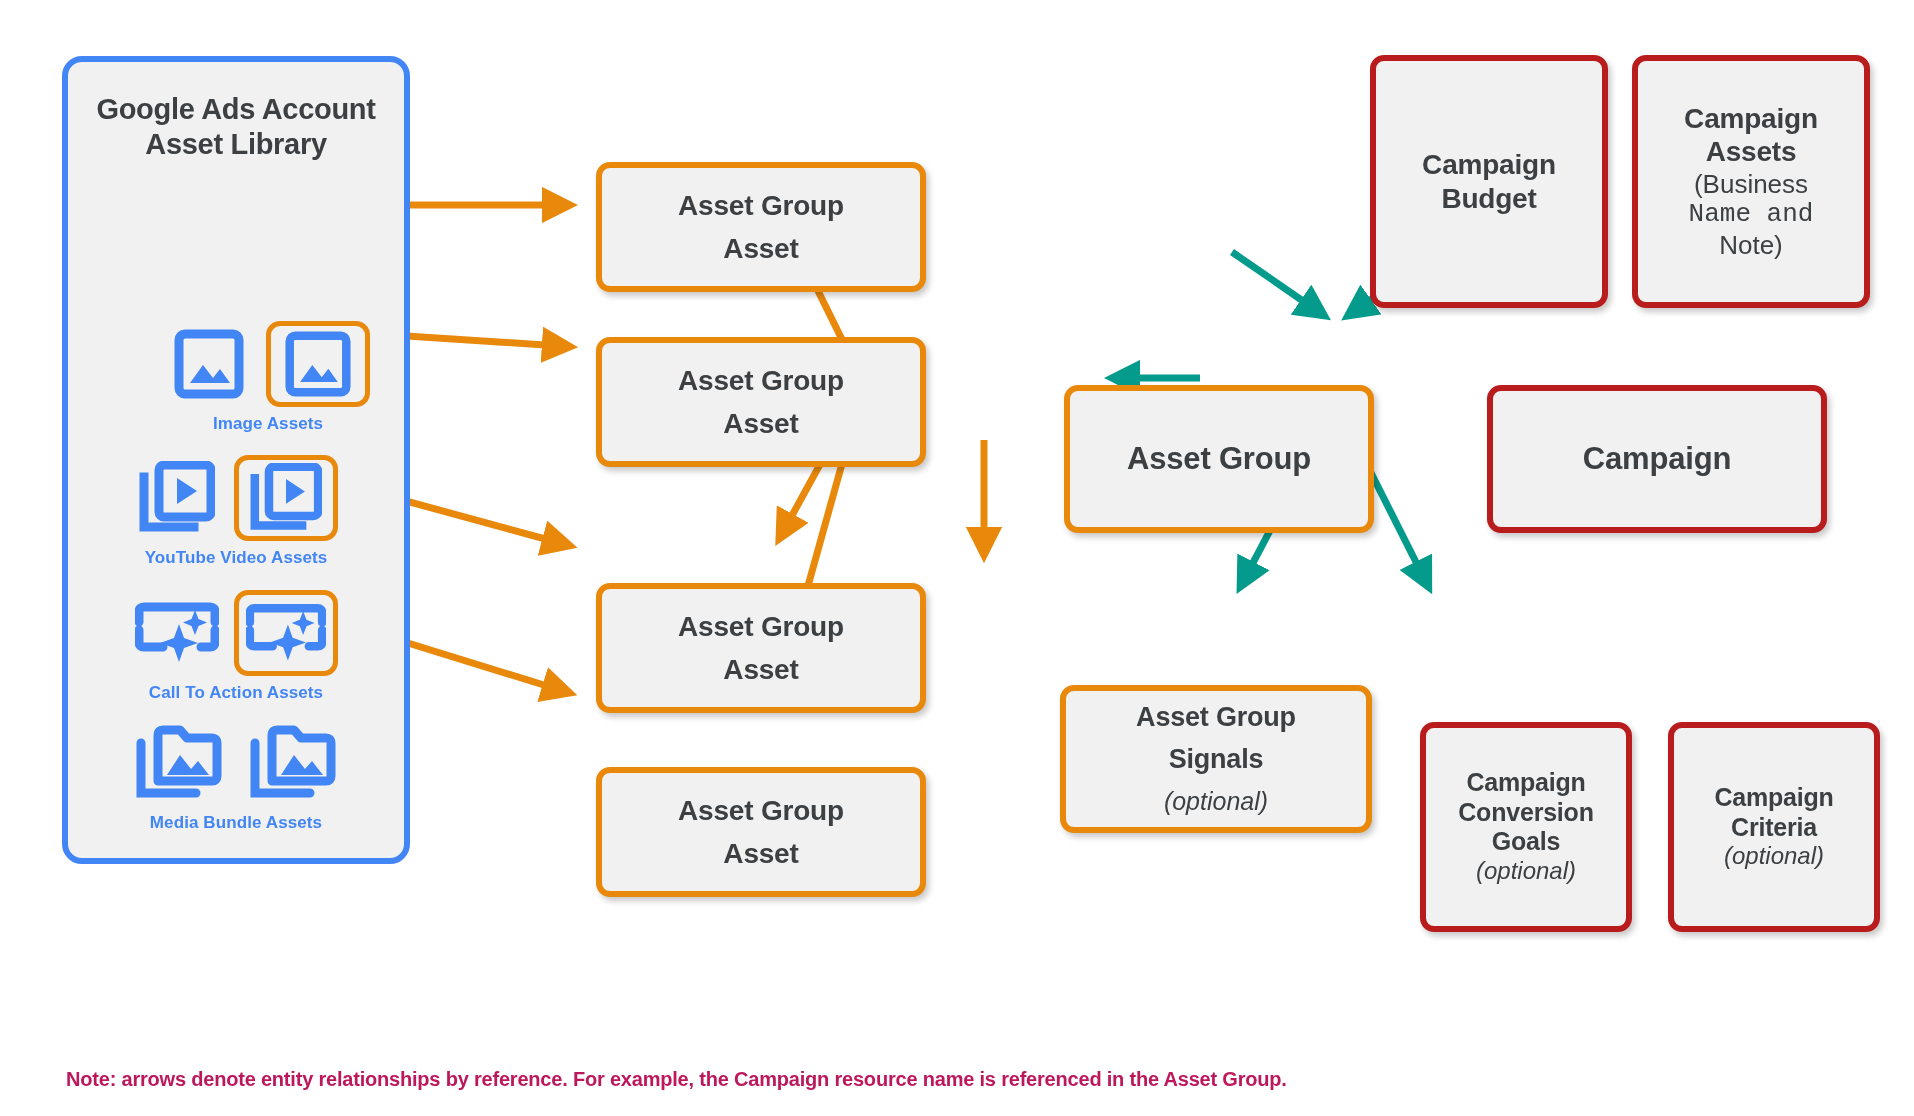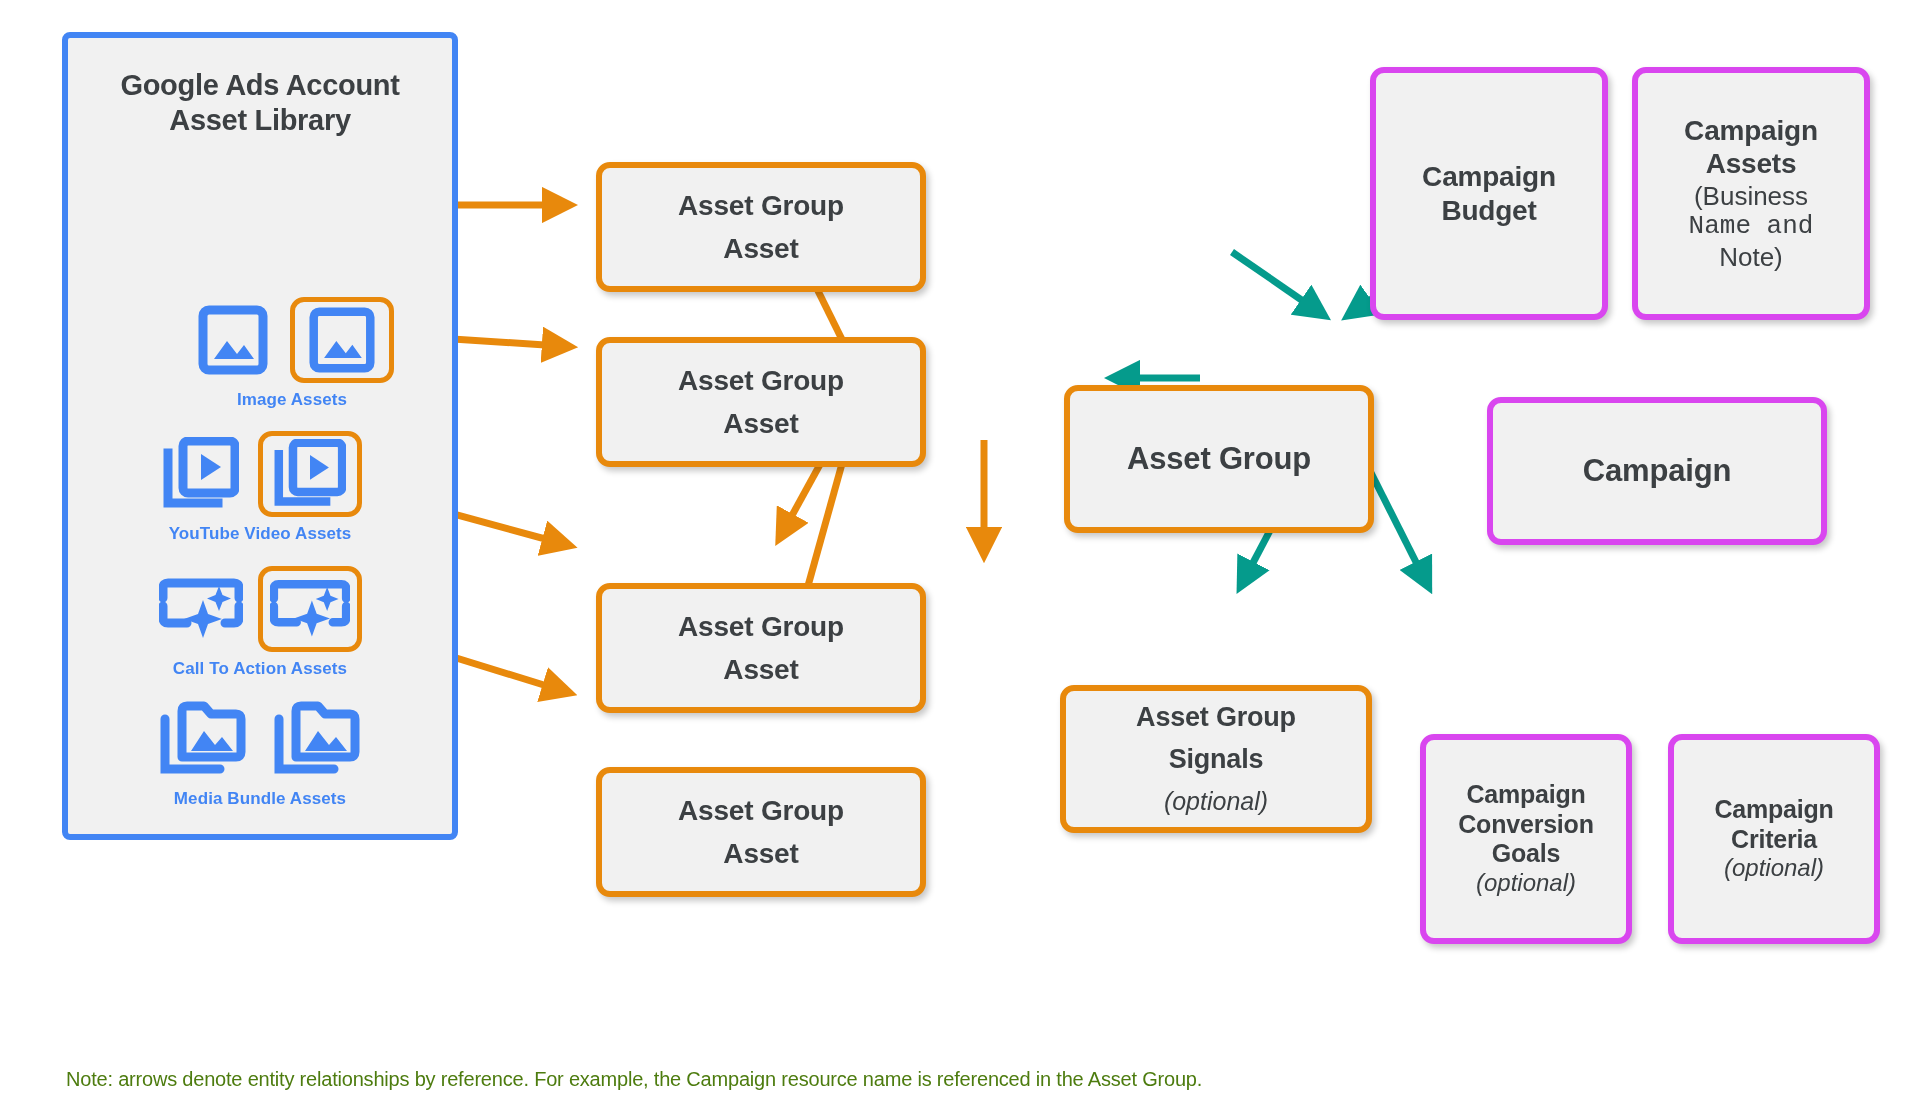--- a/index.html
+++ b/index.html
@@ -44,32 +44,32 @@
     font-weight: normal;
     line-height: 1.18;
   }
   .node .opt {
     font-style: italic;
     font-weight: normal;
     line-height: 1.2;
   }
 
   .orange-node { border: 6px solid #e8890c; gap: 10px; }
-  .teal-node   { border: 6px solid #d946ef; margin-top: 12px; }
+  .teal-node   { border: 6px solid #b91c1c; }
 
   
   #library {
     position: absolute;
     left: 62px;
-    top: 32px;
-    width: 396px;
+    top: 56px;
+    width: 348px;
     height: 808px;
     background: #f1f1f1;
     border: 6px solid #4285f4;
-    border-radius: 8px;
+    border-radius: 20px;
     box-sizing: border-box;
     z-index: 2;
   }
   #library-title {
     position: absolute;
     left: 0;
     top: 30px;
     width: 100%;
     text-align: center;
     font-size: 29px;
@@ -125,22 +125,22 @@
     color: #e8890c;
     z-index: 4;
   }
 
   
   #footnote {
     position: absolute;
     left: 66px;
     top: 1068px;
     font-size: 20px;
-    font-weight: normal;
-    color: #4d7c0f;
+    font-weight: bold;
+    color: #be185d;
     letter-spacing: -0.2px;
     white-space: nowrap;
   }
 
   
   #arrows {
     position: absolute;
     left: 0;
     top: 0;
     width: 1914px;

